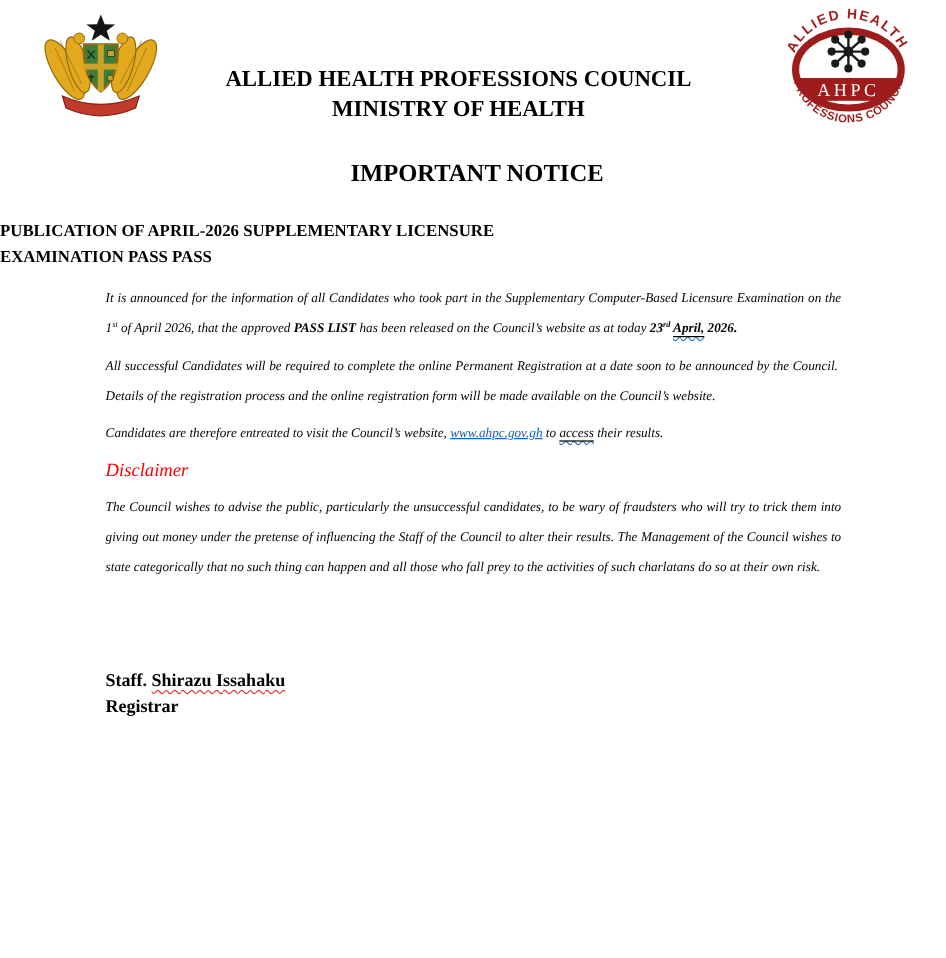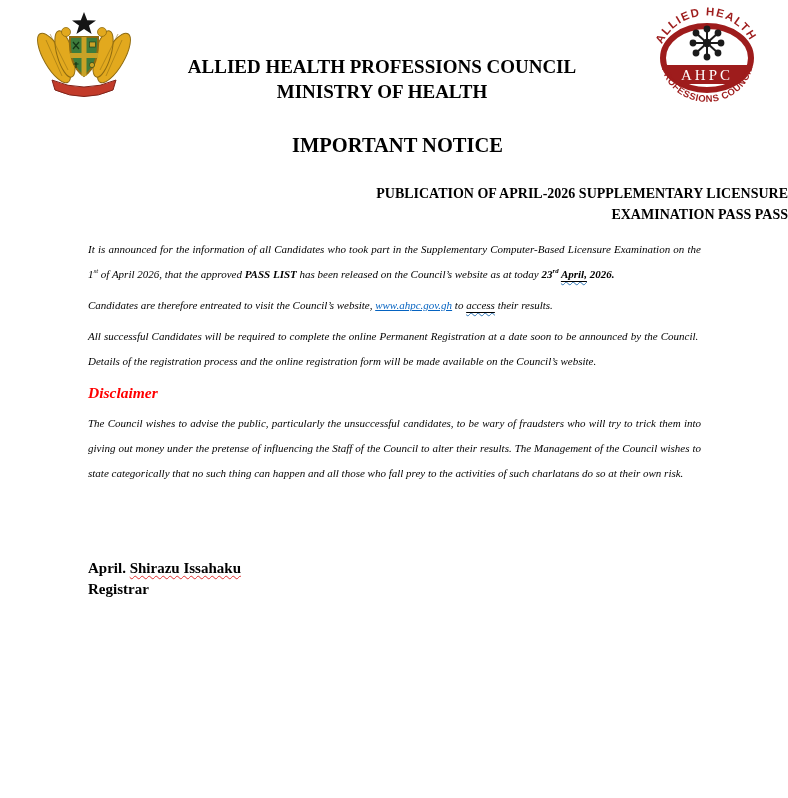--- a/index.html
+++ b/index.html
@@ -16,21 +16,21 @@
   .org {
     text-align:center; font-weight:bold; font-size:19px; line-height:25px;
     padding-top:54px; transform:translateX(-12px);
   }
 
   .notice-title {
     text-align:center; font-weight:bold; font-size:20.5px; line-height:27px;
     margin:20px 0 0 7px;
   }
   .subtitle {
-    text-align:right; font-weight:bold; font-size:14px; line-height:21px;
+    text-align:left; font-weight:bold; font-size:14px; line-height:21px;
     margin:24px 0 0 0;
   }
 
   
   .content { padding:12px 87px 0 88px; }
   p.para {
     text-align:justify; font-size:11px; line-height:25px; margin:0 0 6px 0;font-style:italic;
   }
   sup { font-size:0.62em; vertical-align:super; line-height:0; }
   strong { font-weight:bold; }
@@ -38,21 +38,21 @@
   .u { text-decoration:underline; }
   .sq-blue {
     text-decoration:underline wavy #2E75B6;
     text-decoration-thickness:1px; text-underline-offset:3px;
   }
   .sq-red {
     text-decoration:underline wavy #E03131;
     text-decoration-thickness:1px; text-underline-offset:2px;
   }
   .disc-h {
-    color:#FF0000; font-weight:bold; font-style:italic; font-size:15.5px;
+    color:#FF0000; font-weight:normal; font-style:italic; font-size:15.5px;
     line-height:21px; margin:8px 0 8px 0;
   }
   .italic { font-style:italic; }
 
   
   .sig { margin-top:72px; font-weight:bold; font-size:15px; line-height:21px; }
 </style>
 </head>
 <body>
 
@@ -123,28 +123,28 @@
   <div class="notice-title">IMPORTANT NOTICE</div>
   <div class="subtitle">
     <div>PUBLICATION OF APRIL-2026 SUPPLEMENTARY LICENSURE</div>
     <div>EXAMINATION PASS PASS</div>
   </div>
 
   <div class="content">
 
     <p class="para"><span>It is announced for the information of all Candidates who took part in the Supplementary Computer-Based Licensure Examination on the 1</span><sup>st</sup><span> of April 2026, that the approved </span><strong>PASS LIST</strong><span> has been released on the Council’s website as at today </span><strong><span>23</span><sup>rd</sup> <span class="sq-blue"><span class="u">April,</span></span> <span>2026.</span></strong></p>
 
+    <p class="para">All successful Candidates will be required to complete the online Permanent Registration at a date soon to be announced by the Council.&nbsp; Details of the registration process and the online registration form will be made available on the Council’s website.</p>
+
     <p class="para"><span>Candidates are therefore entreated to visit the Council’s website, </span><a class="link" href="#">www.ahpc.gov.gh</a><span> to </span><span class="sq-blue"><span class="u">access</span></span><span> their results.</span></p>
-
-    <p class="para">All successful Candidates will be required to complete the online Permanent Registration at a date soon to be announced by the Council.&nbsp; Details of the registration process and the online registration form will be made available on the Council’s website.</p>
 
     <div class="disc-h">Disclaimer</div>
 
     <p class="para italic">The Council wishes to advise the public, particularly the unsuccessful candidates, to be wary of fraudsters who will try to trick them into giving out money under the pretense of influencing the Staff of the Council to alter their results. The Management of the Council wishes to state categorically that no such thing can happen and all those who fall prey to the activities of such charlatans do so at their own risk.</p>
 
 
     <div class="sig">
-      <div><span>April. </span><span class="sq-red">Shirazu Issahaku</span></div>
+      <div><span>Staff. </span><span class="sq-red">Shirazu Issahaku</span></div>
       <div>Registrar</div>
     </div>
 
   </div>
 </div>
 
 </body></html>

